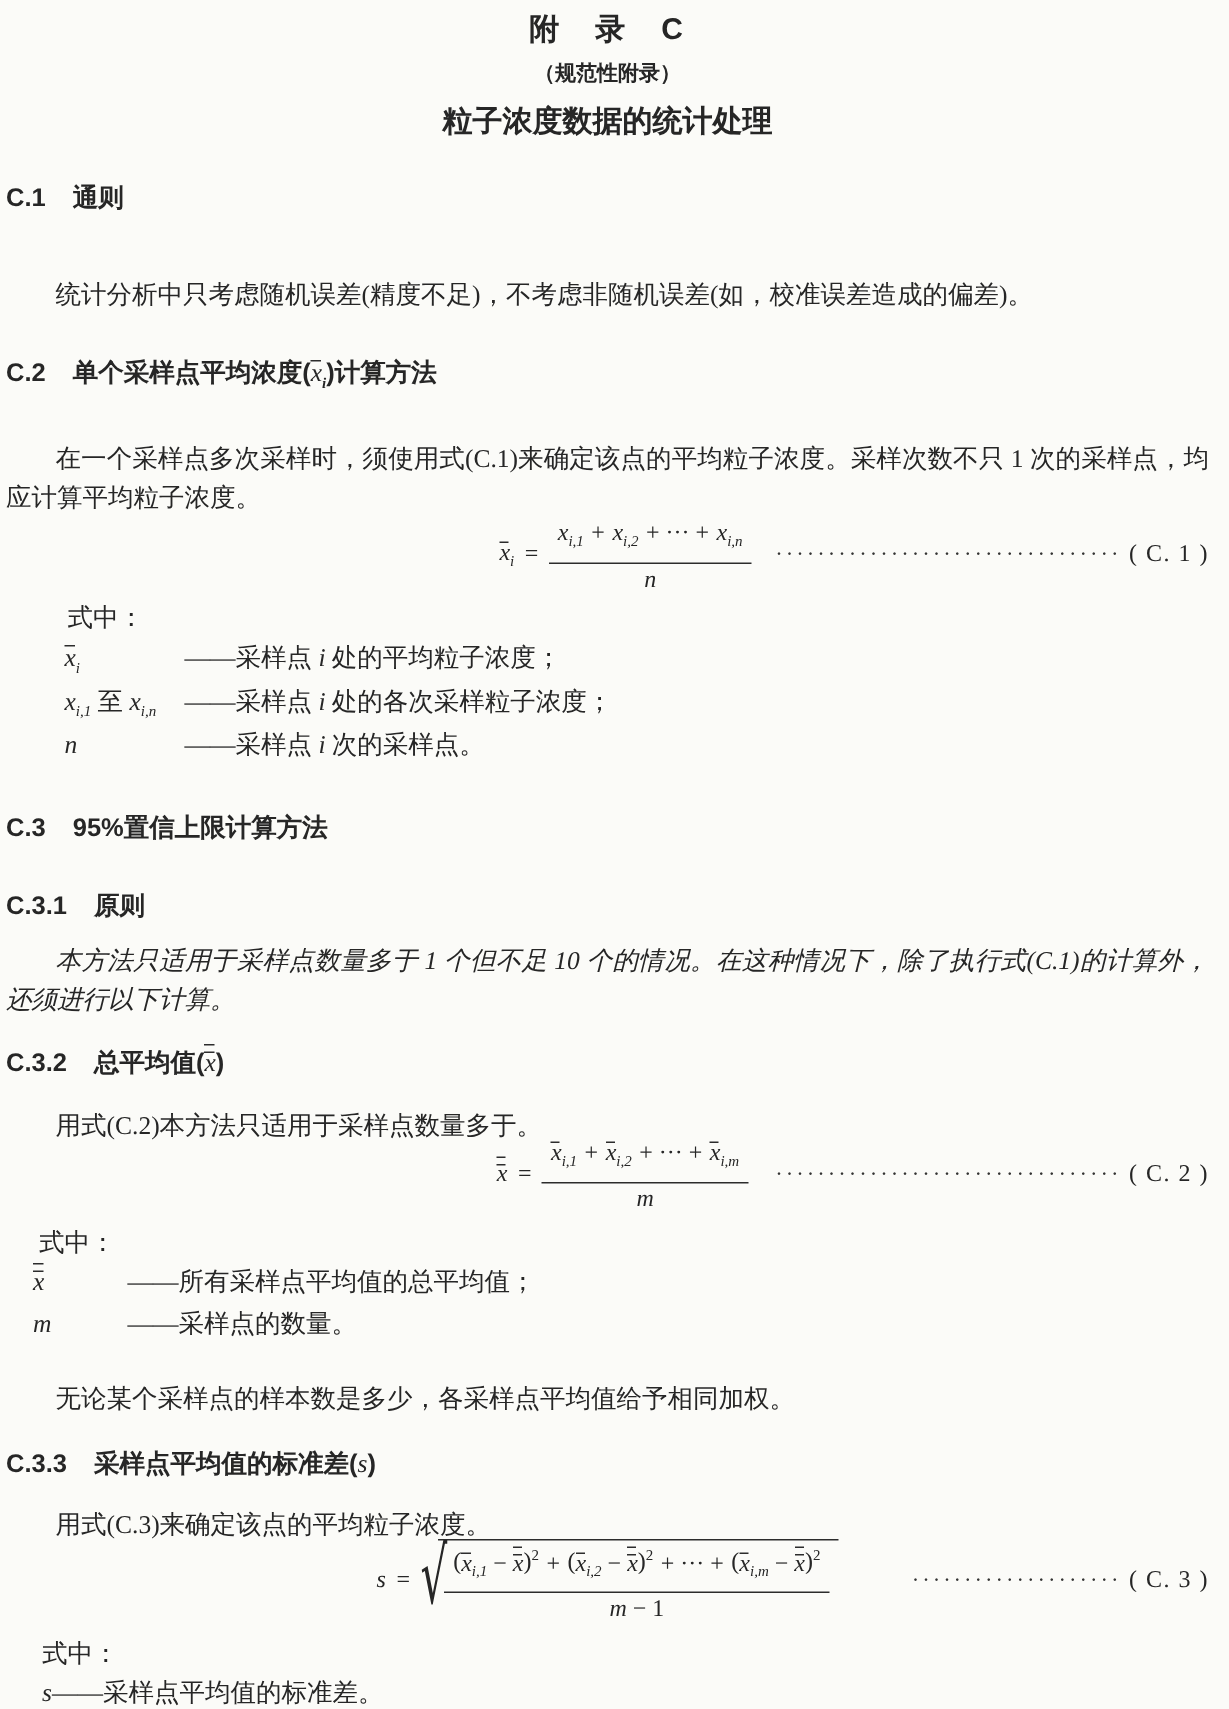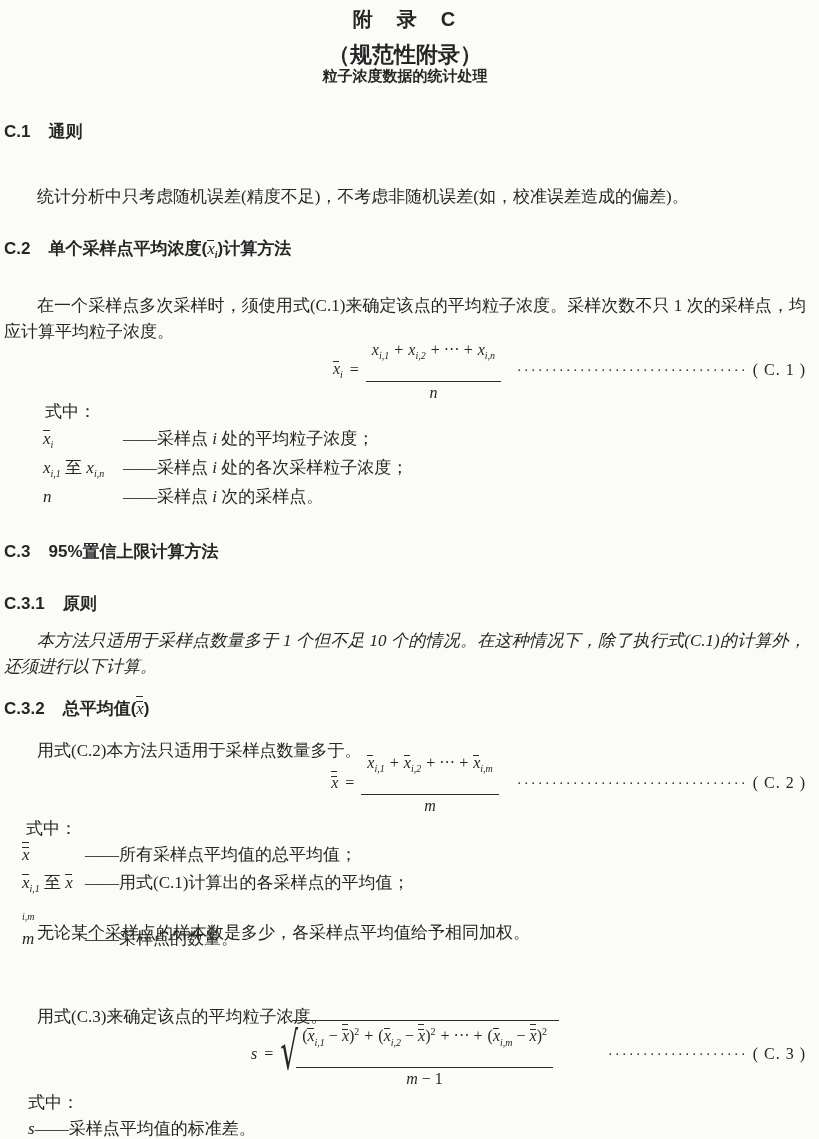--- a/index.html
+++ b/index.html
@@ -10,22 +10,22 @@
     font-family:"Liberation Serif","DejaVu Serif",serif;
     font-size:17px;
   }
   .page { position:relative; width:813px; height:1139px; overflow:hidden; background:#fbfbf8; }
   .abs { position:absolute; left:4px; right:7px; }
   .center { text-align:center; }
 
   
   .doc-title { font-family:"Liberation Sans","DejaVu Sans",sans-serif; font-weight:700; }
   #t1 { top:6px;  font-size:20px; letter-spacing:2px; }
-  #t2 { top:40px; font-size:22px; }
-  #t3 { top:67px; font-size:15px; }
+  #t2 { top:40px; font-size:14px; }
+  #t3 { top:67px; font-size:20px; }
 
   
   .h { font-family:"Liberation Sans","DejaVu Sans",sans-serif; font-weight:700; font-size:17px; white-space:nowrap; }
   .h .no { margin-right:18px; }
   #h-c1  { top:120px; }
   #h-c2  { top:237px; }
   #h-c3  { top:540px; }
   #h-c31 { top:592px; }
   #h-c32 { top:697px; }
   #h-c33 { top:964px; }
@@ -54,21 +54,21 @@
   
   .fwrap { position:absolute; left:4px; right:7px; }
   #f1 { top:342px; height:56px; }
   #f2 { top:756px; height:54px; }
   #f3 { top:1024px; height:60px; }
   .fx { display:flex; justify-content:center; align-items:center; height:100%;
         gap:7px; font-size:16px; }
   #f1 .fx { transform:translateX(12px); }
   #f2 .fx { transform:translateX(10px); }
   .frac { display:inline-flex; flex-direction:column; align-items:center; }
-  .frac .num { display:inline-flex; align-items:baseline; gap:5px; padding:3px 6px 20px;
+  .frac .num { display:inline-flex; align-items:baseline; gap:5px; padding:3px 6px 7px;
                border-bottom:1.4px solid #2c2c2c; }
   .frac .den { padding-top:2px; }
   .sqrt { display:inline-flex; align-items:center; }
   .sqrt .rg { font-family:"DejaVu Sans",sans-serif; font-size:28px; line-height:1;
               transform:scaleY(1.85); transform-origin:center; margin-right:-6px; position:relative; top:-2px; }
   .sqrt .sb { border-top:1.6px solid #2c2c2c; padding:3px 6px 0 4px; }
   .sqrt .frac .num { border-bottom:1.4px solid #2c2c2c; }
   .sp { margin:0 4px; }
   .eqr { position:absolute; right:0; top:50%; transform:translateY(-50%);
          display:flex; align-items:center; gap:5px; white-space:nowrap; }
@@ -180,30 +180,29 @@
     </div>
   </div>
 
   <div class="where" id="w2">式中：</div>
   <div class="defs" id="defs2">
     <div class="defrow">
       <span class="term"><span class="ov b2">x</span></span>
       <span class="desc">——所有采样点平均值的总平均值；</span>
     </div>
     <div class="defrow">
-      <span class="term"><span class="ov b1">x</span><sub>i,1</sub><span> 至 </span><span class="ov b1">x</span><sub>i,m</sub></span>
-      <span class="desc">——用式(C.1)计算出的各采样点的平均值；</span>
-    </div>
-    <div class="defrow">
       <span class="term mv">m</span>
       <span class="desc">——采样点的数量。</span>
     </div>
   </div>
   <div class="abs p" id="note">无论某个采样点的样本数是多少，各采样点平均值给予相同加权。</div>
 
+  <div class="abs h" id="h-c33">
+    <span class="no">C.3.3</span><span><span>采样点平均值的标准差(</span><span class="mv" style="font-weight:400">s</span><span>)</span></span>
+  </div>
   <div class="abs p" id="p-c33">用式(C.3)来确定该点的平均粒子浓度。</div>
 
   <div class="fwrap" id="f3">
     <div class="fx">
       <span class="mv">s</span>
       <span>=</span>
       <span class="sqrt">
         <span class="rg">√</span>
         <span class="sb">
           <span class="frac">

